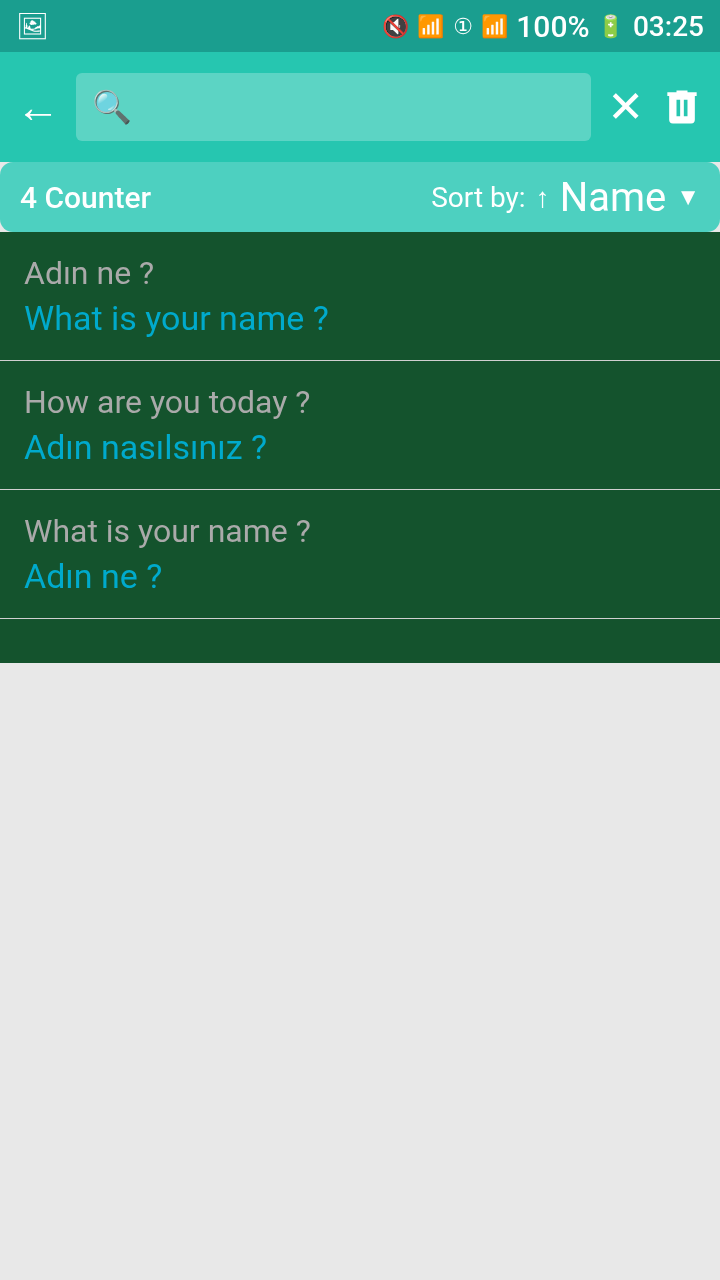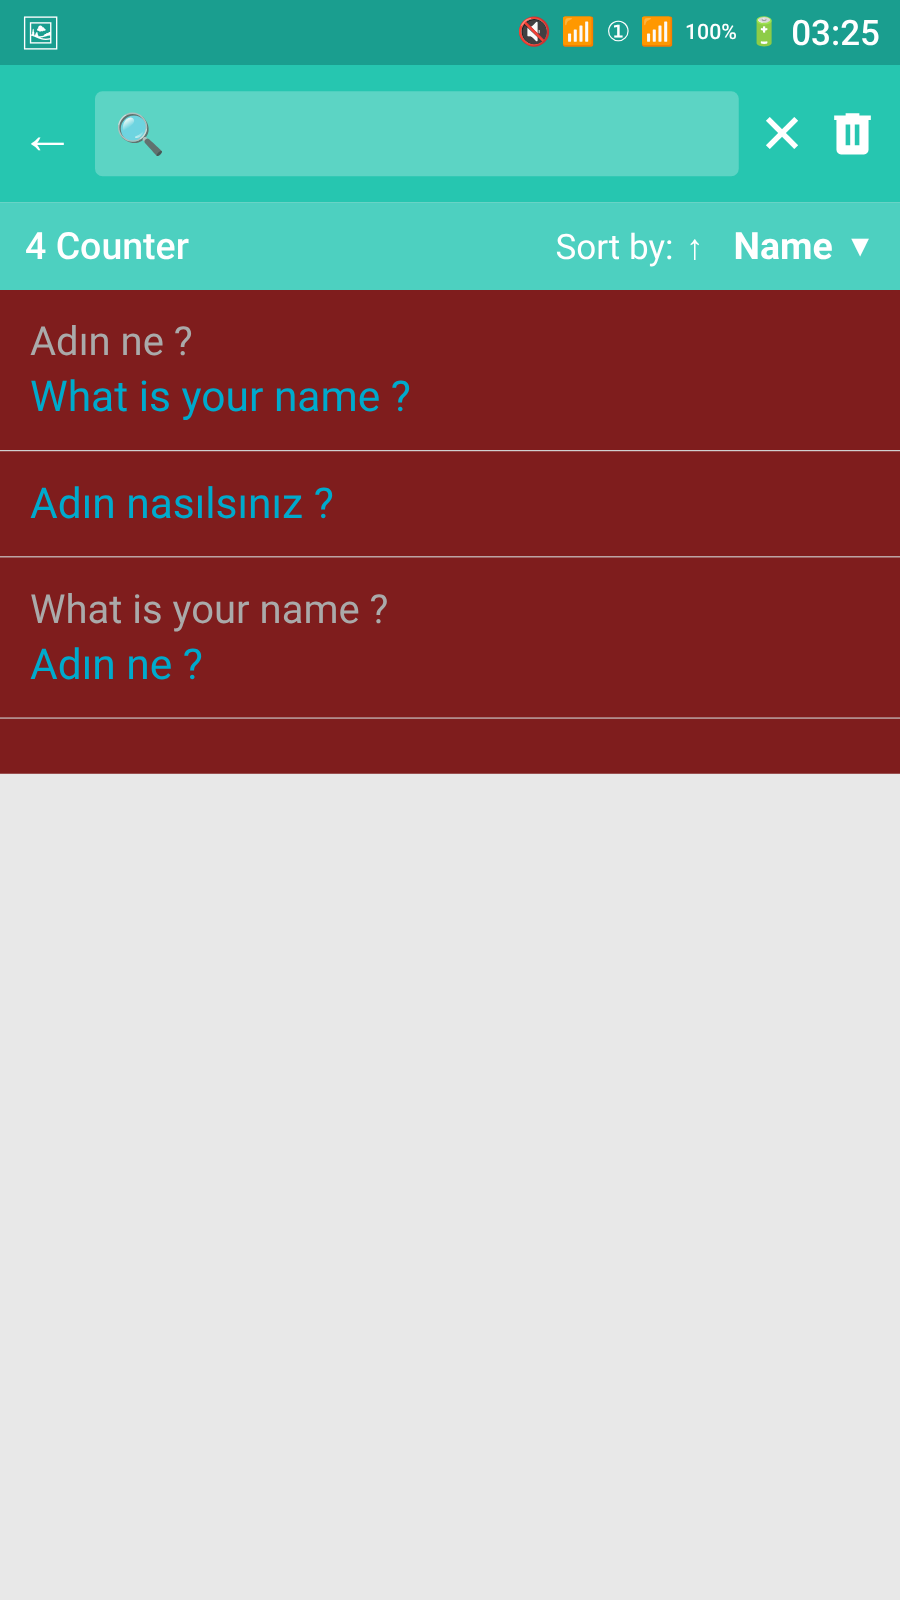--- a/index.html
+++ b/index.html
@@ -99,54 +99,54 @@
 
     
     .sort-bar {
       width: 720px;
       height: 70px;
       background: #4dd0c0;
       display: flex;
       align-items: center;
       padding: 0 20px;
       justify-content: space-between;
+      border-radius: 13px;
     }
     .counter-label {
       font-size: 30px;
       color: white;
       font-weight: 500;
     }
     .sort-control {
       display: flex;
       align-items: center;
       gap: 10px;
       color: white;
       cursor: pointer;
     }
     .sort-label {
       font-size: 28px;
     }
     .sort-arrow {
       font-size: 28px;
     }
     .sort-value {
-      font-size: 30px;
-      font-weight: 700;
-      margin-left: 14px;
+      font-size: 40px;
+      font-weight: 400;
     }
     .sort-dropdown-icon {
       font-size: 24px;
     }
 
     
     .list {
       background: #ececec;
     }
     .list-item {
-      background: #7f1d1d;
+      background: #14532d;
       padding: 22px 8px 22px 24px;
       border-bottom: 1px solid #d0d0d0;
       cursor: pointer;
     }
     .list-item:last-child {
       border-bottom: none;
     }
     .item-primary {
       font-size: 32px;
       color: #aaa;
@@ -164,21 +164,21 @@
 
 <div class="status-bar">
   <div class="status-bar-left">
     <span style="font-size:26px;">🖼</span>
   </div>
   <div class="status-bar-right">
     <span style="font-size:22px;">🔇</span>
     <span style="font-size:22px;">📶</span>
     <span style="font-size:22px;">①</span>
     <span style="font-size:22px;">📶</span>
-    <span style="font-size:17px;">100%</span>
+    <span style="font-size:30px;">100%</span>
     <span style="font-size:22px;">🔋</span>
     <span style="font-size:28px; font-weight:500;">03:25</span>
   </div>
 </div>
 
 <div class="app-bar">
   <div class="back-btn">←</div>
   <div class="search-container">
     <span class="search-icon-wrap">🔍</span>
   </div>
@@ -199,20 +199,21 @@
     <span class="sort-dropdown-icon">▼</span>
   </div>
 </div>
 
 <div class="list" id="phrase-list">
 <div class="list-item">
       <div class="item-primary">Adın ne ?</div>
       <div class="item-secondary">What is your name ?</div>
     </div>
     <div class="list-item">
+      <div class="item-primary">How are you today ?</div>
       <div class="item-secondary">Adın nasılsınız ?</div>
     </div>
     <div class="list-item">
       <div class="item-primary">What is your name ?</div>
       <div class="item-secondary">Adın ne ?</div>
     </div>
     <div class="list-item">
     </div>
   </div>
 

